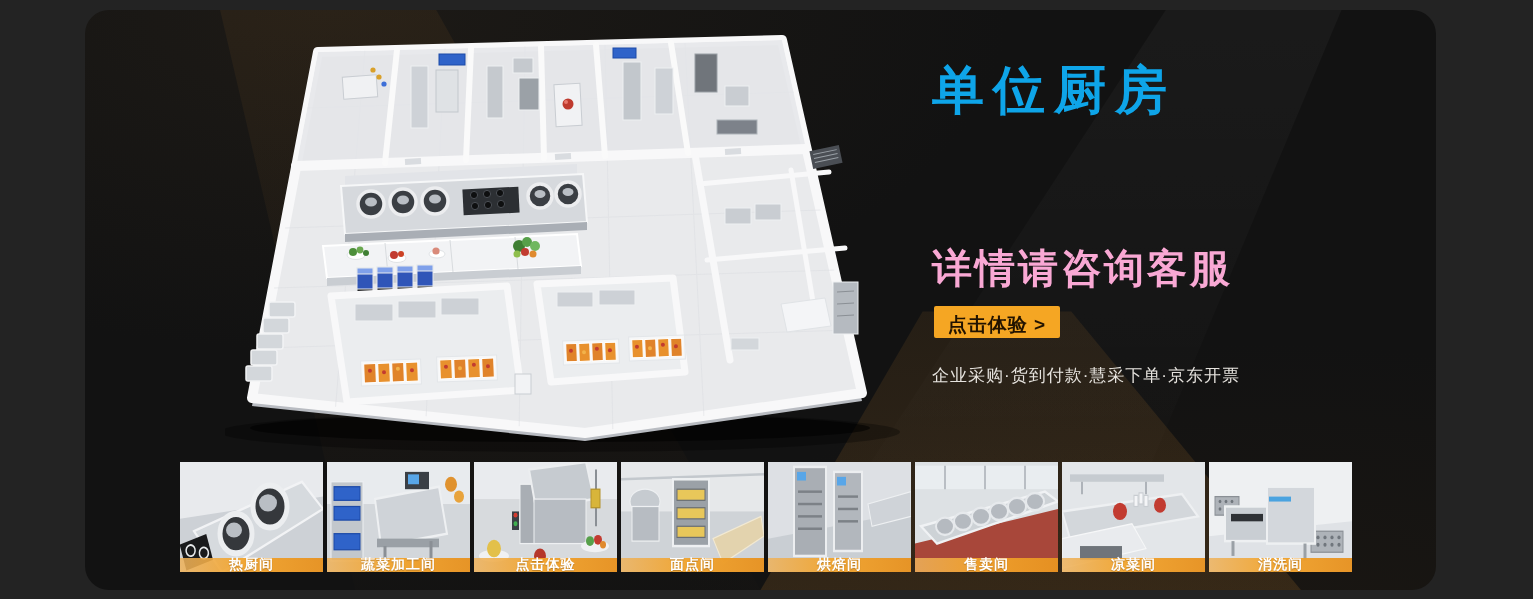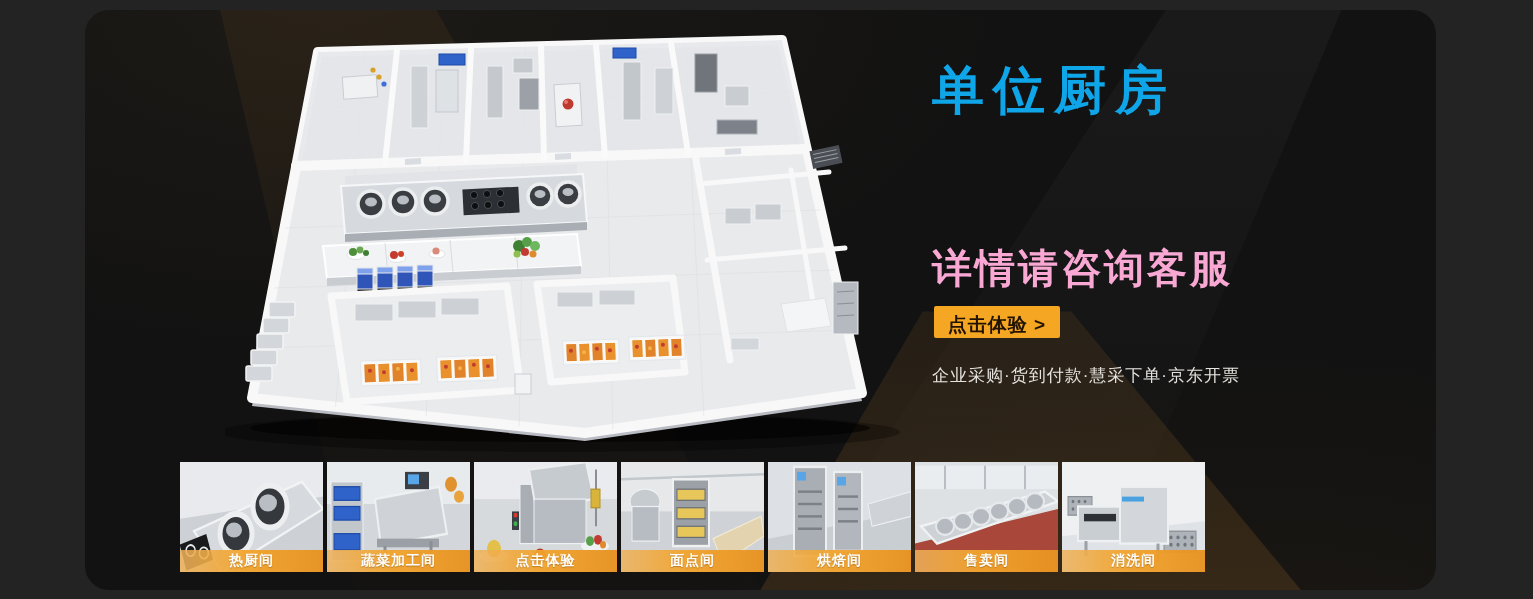--- a/index.html
+++ b/index.html
@@ -58,21 +58,21 @@
     font-size:17px;line-height:26px;color:#e6e3de;letter-spacing:1px;
   }
   
   .thumbs{position:absolute;left:180px;top:462px;display:flex;gap:4px;}
   .thumb{
     position:relative;width:143px;height:110px;overflow:hidden;
     background:#23262b;cursor:pointer;flex:none;
   }
   .thumb svg{position:absolute;inset:0;width:100%;height:100%;display:block;}
   .thumb-band{
-    position:absolute;left:0;right:0;bottom:0;height:22px;
+    position:absolute;left:0;right:0;bottom:0;height:14px;
     display:flex;align-items:center;justify-content:center;
     background:linear-gradient(90deg, rgba(238,178,92,0.85) 0%, rgba(242,164,44,0.95) 45%, rgba(231,146,33,0.97) 100%);
     font-size:14px;font-weight:700;color:#ffffff;letter-spacing:1px;
     text-shadow:0 1px 1px rgba(90,50,0,0.35);
   }
 </style>
 </head>
 <body>
 
 <div class="stage">
@@ -452,20 +452,41 @@
             <ellipse cx="84" cy="40" rx="9" ry="7"></ellipse>
           <ellipse cx="102" cy="36" rx="9" ry="7"></ellipse>
             <ellipse cx="120" cy="32" rx="9" ry="7"></ellipse>
         </g>
       </svg>
       <div class="thumb-band">
         <span>售卖间</span>
       </div>
     </div>
 
+    <div class="thumb">
+      <svg viewBox="0 0 143 89" preserveAspectRatio="none">
+        <rect width="143" height="89" fill="#e3e6e9"></rect>
+        <rect x="8" y="10" width="94" height="6" fill="#c6cbd0"></rect>
+        <line x1="20" y1="16" x2="20" y2="26" stroke="#aeb3b9" stroke-width="2"></line>
+        <line x1="84" y1="16" x2="84" y2="26" stroke="#aeb3b9" stroke-width="2"></line>
+        <polygon points="0,40 120,26 136,44 8,62" fill="#d3d7db" stroke="#eef0f2" stroke-width="2"></polygon>
+        <circle cx="58" cy="40" r="7" fill="#c23b30"></circle>
+          <circle cx="98" cy="35" r="6" fill="#c23b30"></circle>
+        <g fill="#f4f5f7" stroke="#c9cdd2">
+          <rect x="72" y="27" width="4" height="9"></rect>
+            <rect x="77" y="25" width="4" height="9"></rect>
+            <rect x="82" y="27" width="4" height="9"></rect>
+        </g>
+        <polygon points="0,62 70,50 84,70 0,86" fill="#e9ebee" stroke="#f6f7f8"></polygon>
+        <rect x="18" y="68" width="42" height="11" fill="#6f747a"></rect>
+      </svg>
+      <div class="thumb-band">
+        <span>凉菜间</span>
+      </div>
+    </div>
 
     <div class="thumb">
       <svg viewBox="0 0 143 89" preserveAspectRatio="none">
         <rect width="143" height="89" fill="#eef0f2"></rect>
         <polygon points="0,60 143,48 143,89 0,89" fill="#dfe2e6"></polygon>
         <g fill="#aeb3b9" stroke="#8a8f95" stroke-width="1">
           <rect x="6" y="28" width="24" height="15"></rect>
             <rect x="102" y="56" width="32" height="17"></rect>
         </g>
         <g fill="#70767d">

